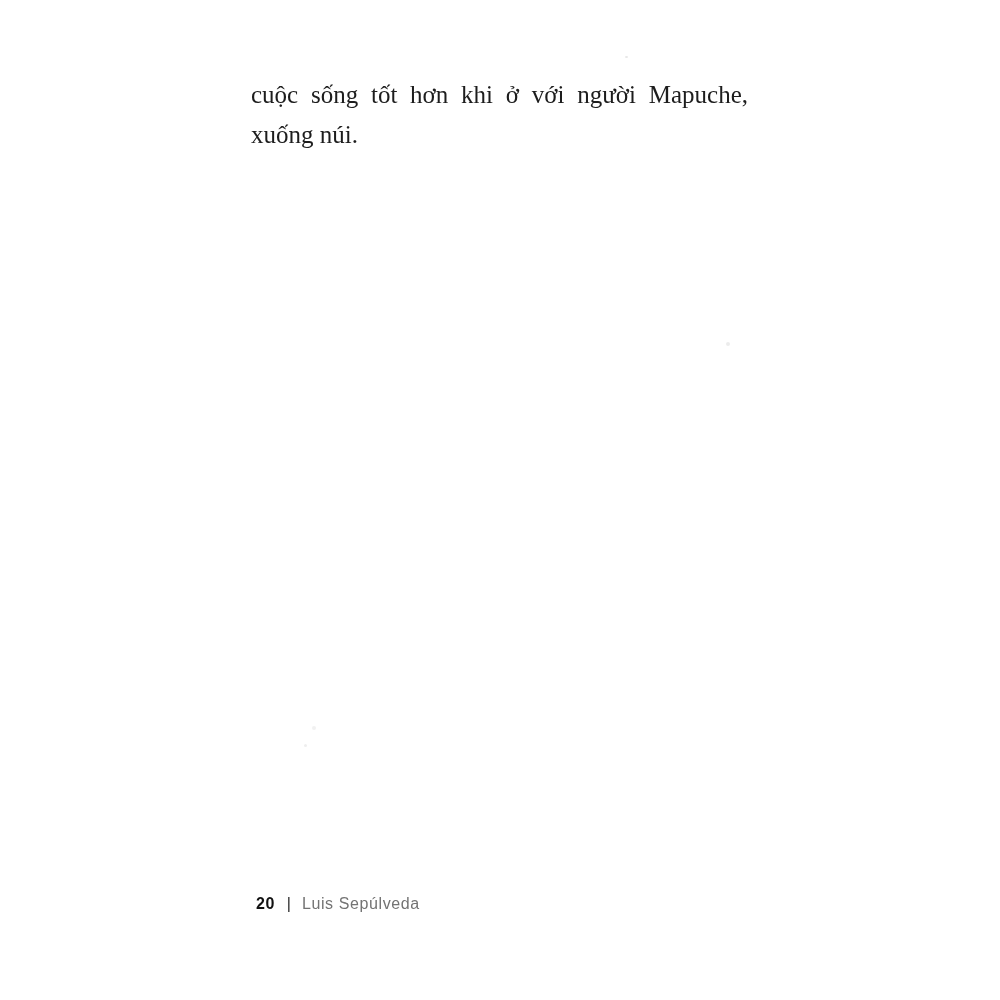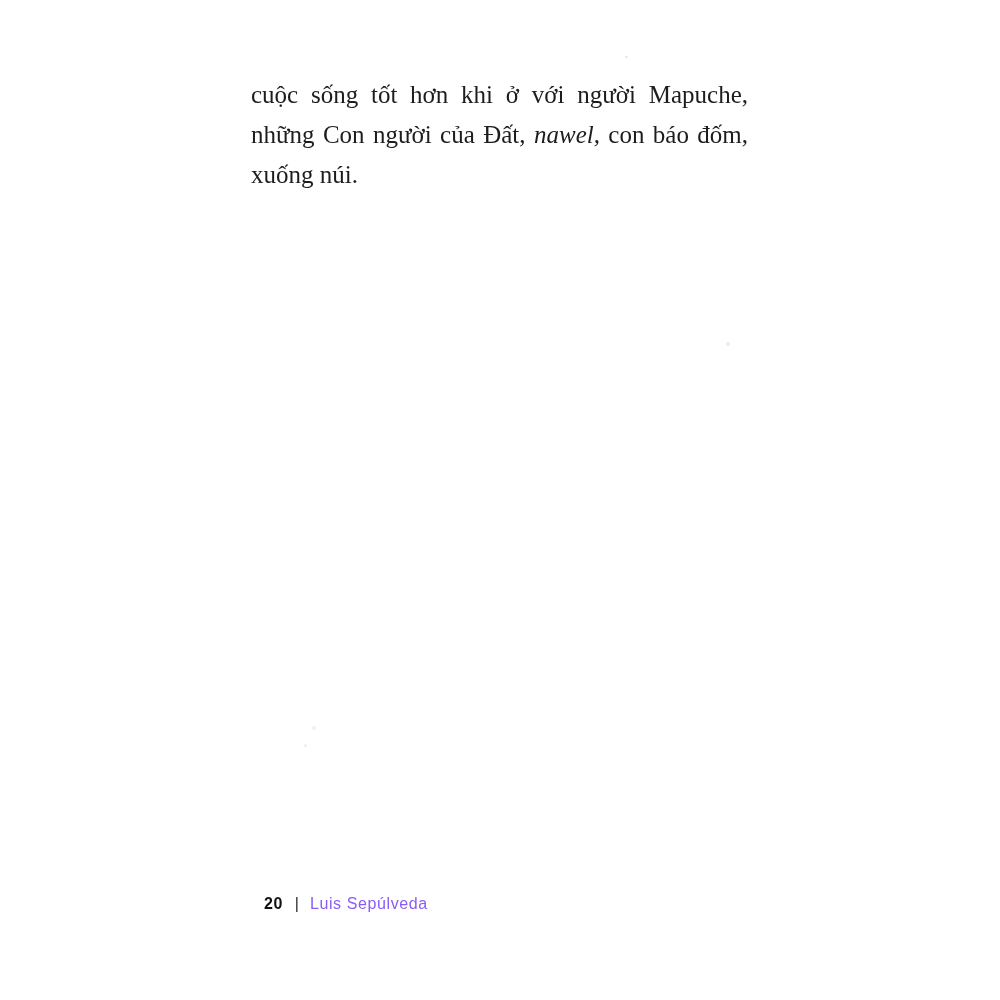--- a/index.html
+++ b/index.html
@@ -44,21 +44,21 @@
     text-align-last: left;
   }
 
   .italic {
     font-style: italic;
   }
 
   
   .footer {
     position: absolute;
-    left: 264px;
+    left: 256px;
     top: 894px;
     display: flex;
     align-items: center;
     font-family: "Liberation Sans", "DejaVu Sans", sans-serif;
     font-size: 16px;
     line-height: 20px;
     white-space: pre;
   }
 
   .page-num {
@@ -68,21 +68,21 @@
   }
 
   .sep {
     color: #2a2a2a;
     font-weight: 400;
     margin: 0 11px 0 12px;
     transform: scaleY(1.05);
   }
 
   .author {
-    color: #8b5cf6;
+    color: #737373;
     font-weight: 400;
     letter-spacing: 0.6px;
   }
 
   
   .artifact {
     position: absolute;
     border-radius: 50%;
     background: #cfcfcf;
     opacity: 0.5;
@@ -93,21 +93,20 @@
   .artifact.a4 { left: 304px; top: 744px; width: 3px; height: 3px; opacity: 0.35; }
 </style>
 </head>
 <body>
 
 <div class="page">
 
   <div class="paragraph">
     <div class="line justified">cuộc sống tốt hơn khi ở với người Mapuche,</div>
 
-    <div class="line justified"><span>những Con người của Đất, </span><span class="italic">nawel,</span><span> con báo đốm,</span></div>
 
 
     <div class="line last">xuống núi.</div>
   </div>
 
   <div class="footer">
     <span class="page-num">20</span>
     <span class="sep">|</span>
     <span class="author">Luis Sepúlveda</span>
   </div>

